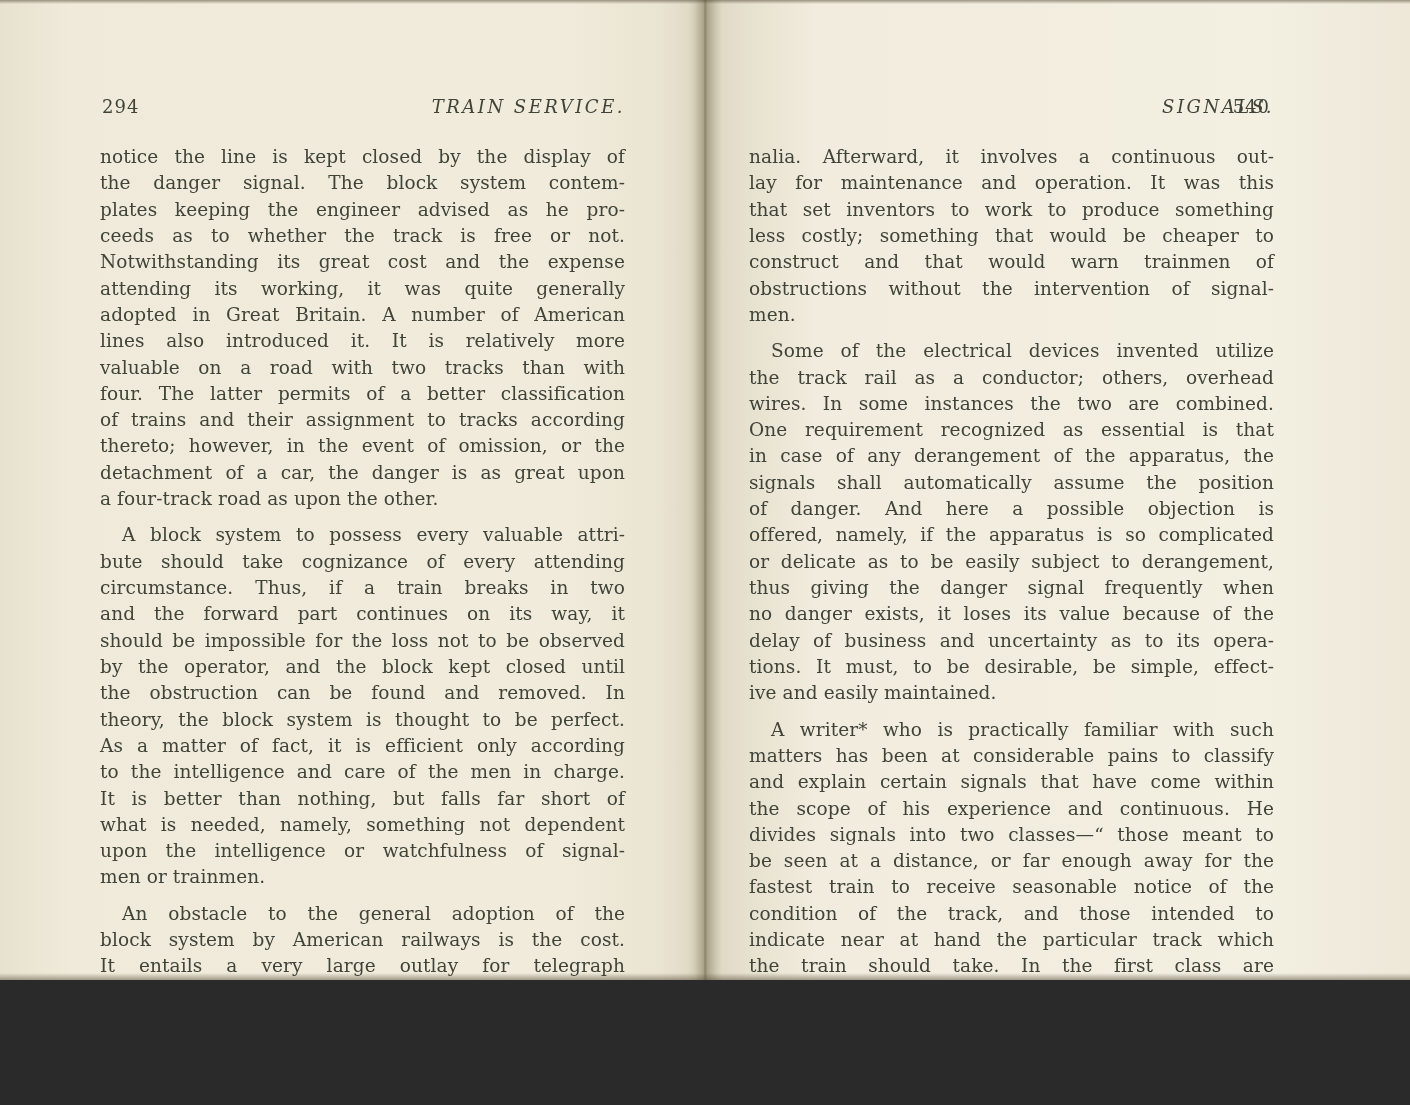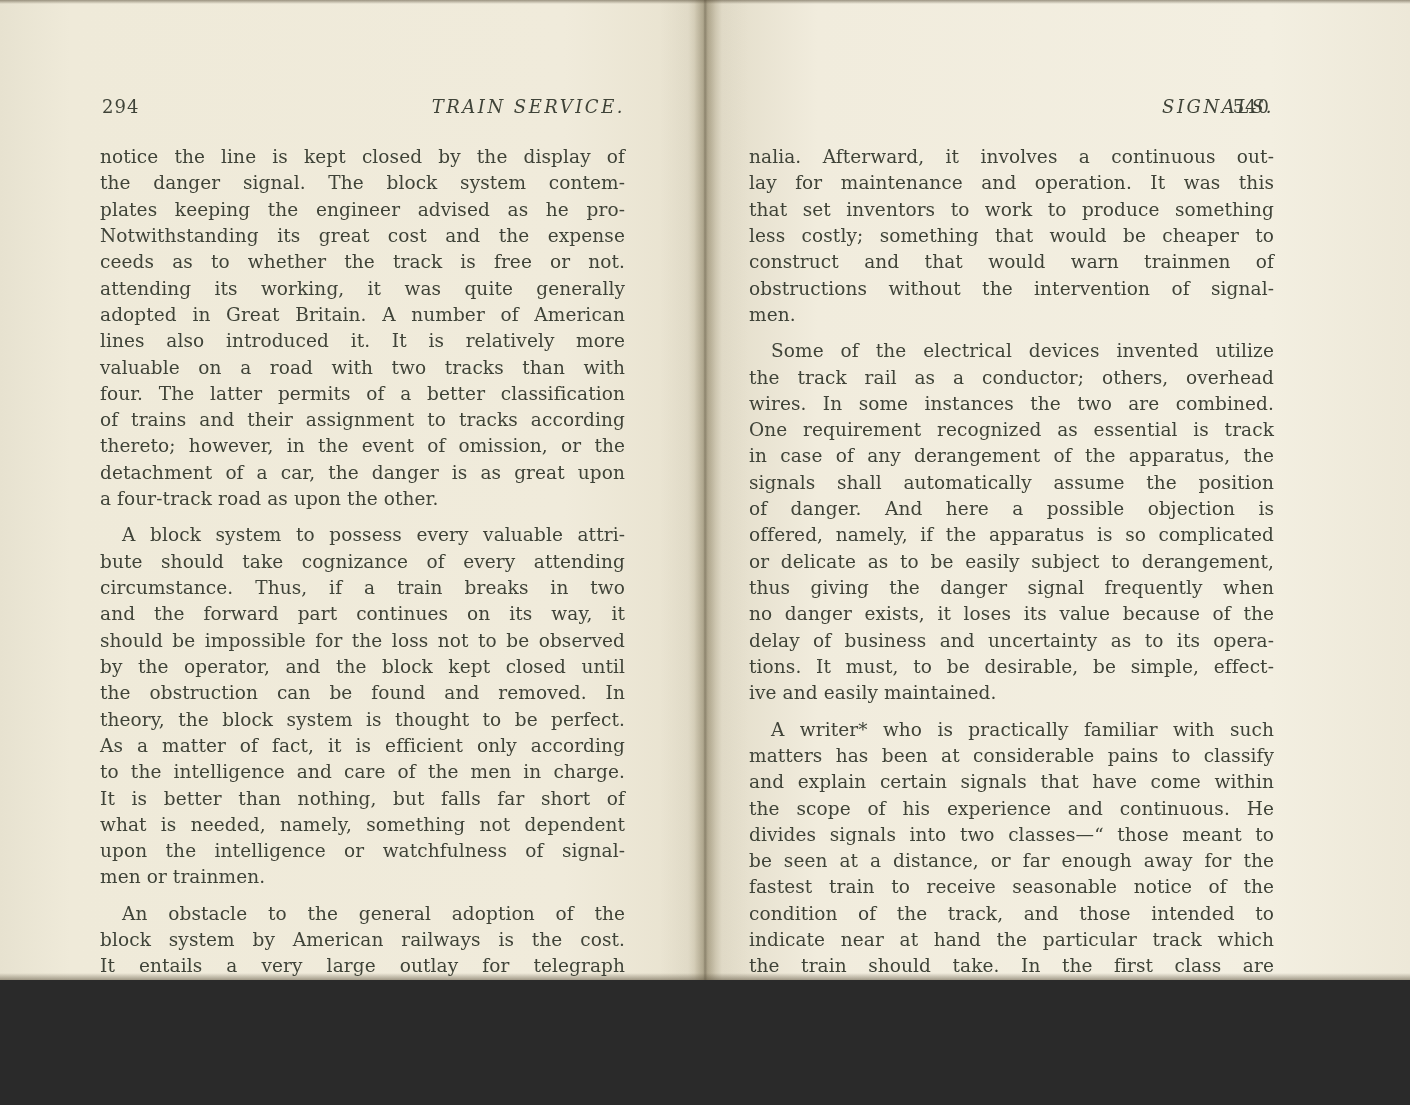--- a/index.html
+++ b/index.html
@@ -109,22 +109,22 @@
   <section class="page left">
     <header class="page-header">
       <span class="page-num num-left">294</span>
       <span class="head-title">TRAIN SERVICE.</span>
     </header>
     <div class="page-body">
         <div class="paragraph">
           <div class="line">notice the line is kept closed by the display of</div>
           <div class="line">the danger signal. The block system contem-</div>
           <div class="line">plates keeping the engineer advised as he pro-</div>
+          <div class="line">ceeds as to whether the track is free or not.</div>
           <div class="line">Notwithstanding its great cost and the expense</div>
-          <div class="line">ceeds as to whether the track is free or not.</div>
           <div class="line">attending its working, it was quite generally</div>
           <div class="line">adopted in Great Britain. A number of American</div>
           <div class="line">lines also introduced it. It is relatively more</div>
           <div class="line">valuable on a road with two tracks than with</div>
           <div class="line">four. The latter permits of a better classification</div>
           <div class="line">of trains and their assignment to tracks according</div>
           <div class="line">thereto; however, in the event of omission, or the</div>
           <div class="line">detachment of a car, the danger is as great upon</div>
           <div class="line flush">a four-track road as upon the other.</div>
         </div>
@@ -165,21 +165,21 @@
           <div class="line">that set inventors to work to produce something</div>
           <div class="line">less costly; something that would be cheaper to</div>
           <div class="line">construct and that would warn trainmen of</div>
           <div class="line">obstructions without the intervention of signal-</div>
           <div class="line flush">men.</div>
         </div>
         <div class="paragraph">
           <div class="line indent">Some of the electrical devices invented utilize</div>
           <div class="line">the track rail as a conductor; others, overhead</div>
           <div class="line">wires. In some instances the two are combined.</div>
-          <div class="line">One requirement recognized as essential is track</div>
+          <div class="line">One requirement recognized as essential is that</div>
           <div class="line">in case of any derangement of the apparatus, the</div>
           <div class="line">signals shall automatically assume the position</div>
           <div class="line">of danger. And here a possible objection is</div>
           <div class="line">offered, namely, if the apparatus is so complicated</div>
           <div class="line">or delicate as to be easily subject to derangement,</div>
           <div class="line">thus giving the danger signal frequently when</div>
           <div class="line">no danger exists, it loses its value because of the</div>
           <div class="line">delay of business and uncertainty as to its opera-</div>
           <div class="line">tions. It must, to be desirable, be simple, effect-</div>
           <div class="line flush">ive and easily maintained.</div>

